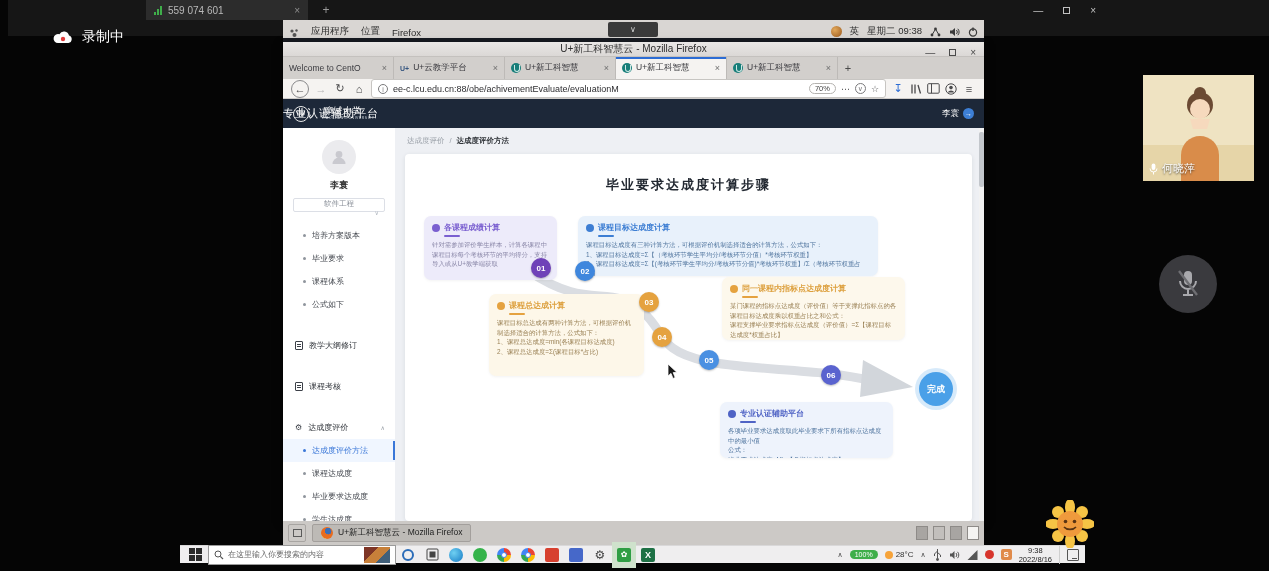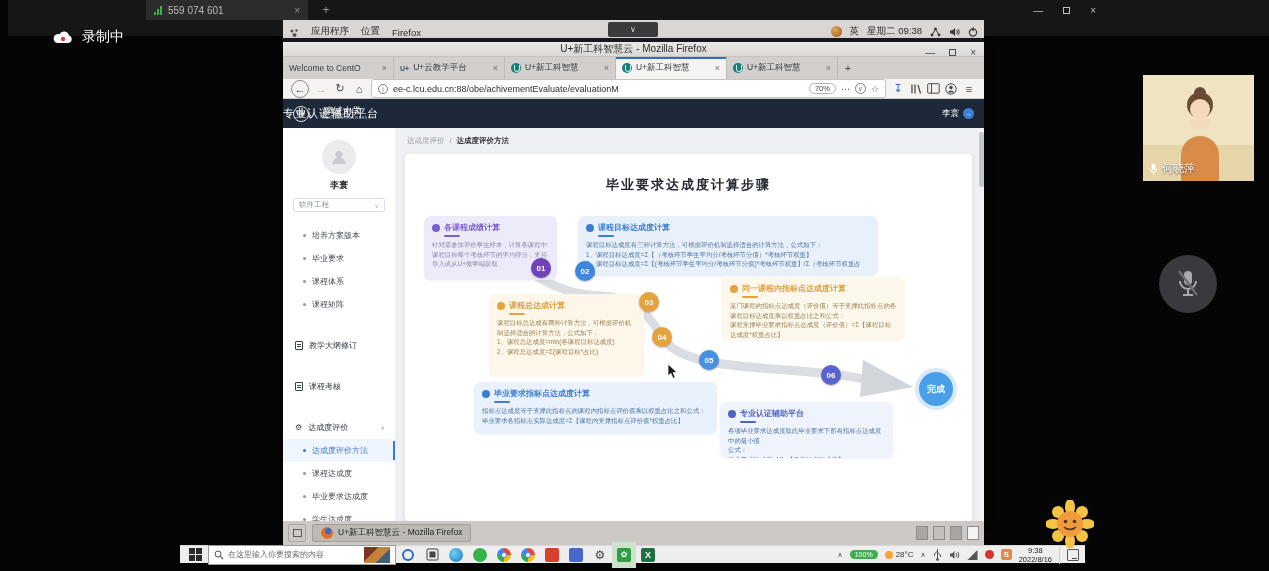--- a/index.html
+++ b/index.html
@@ -63,21 +63,21 @@
   .uni-cn { font-size:9.5px; font-style:italic; font-family:"Liberation Serif","DejaVu Serif",serif; }
   .uni-en { font-size:3.5px; letter-spacing:.5px; color:#cfd5dd; margin-top:1px; }
   .site-title { position:absolute; left:0; right:0; text-align:left; font-size:11px; letter-spacing:1px; }
   .hdr-user { margin-left:auto; display:flex; align-items:center; gap:4px; font-size:8.5px; z-index:1; }
   .logout { width:11px; height:11px; border-radius:50%; background:#3d7fd6; color:#fff; font-size:7px; text-align:center; line-height:11px; }
 
   .site-body { flex:1; display:flex; position:relative; overflow:hidden; }
   .page-sidebar { width:112px; background:#fff; flex:none; padding-top:12px; }
   .avatar { width:34px; height:34px; border-radius:50%; background:#ebebee; margin:0 auto; display:flex; align-items:center; justify-content:center; }
   .profile-name { text-align:center; font-size:9px; font-weight:bold; color:#333; margin-top:5px; }
-  .major-select { width:92px; height:14px; margin:6px auto 0; border:1px solid #dcdfe6; border-radius:2px; display:flex; align-items:center; padding:0 5px; font-size:7.5px; color:#8a9099; }
+  .major-select { width:92px; height:14px; margin:6px auto 0; border:1px solid #dcdfe6; border-radius:2px; display:flex; align-items:center; padding:0 5px; font-size:7.5px; color:#8a9099;flex-direction:column; }
   .major-select .chev { margin-left:auto; color:#b0b6bf; font-size:6px; }
   .sb-menu { margin-top:12px; }
   .sb-row { display:flex; align-items:center; gap:6px; height:23px; padding-left:20px; font-size:8px; color:#474b52; position:relative; }
   .sb-row.lvl1 { padding-left:12px; color:#30343a;margin-top:14px; }
   .sb-dot { width:3px; height:3px; background:#8f959d; border-radius:50%; flex:none; }
   .sb-row.active { color:#3a77d8; background:#f0f6ff; }
   .sb-row.active::after { content:""; position:absolute; right:0; top:2px; bottom:2px; width:2px; background:#3a77d8; }
   .sb-row.active .sb-dot { background:#3a77d8; }
   .sb-row .chev-up { margin-left:auto; margin-right:10px; color:#9aa0a8; font-size:6px; }
   .mini-doc { width:8px; height:9px; border:1px solid #3c4048; border-radius:1px; position:relative; flex:none; }
@@ -331,21 +331,21 @@
               <div class="sb-row">
                   <span class="sb-dot"></span>
                   <span>毕业要求</span>
                 </div>
               <div class="sb-row">
                   <span class="sb-dot"></span>
                   <span>课程体系</span>
                 </div>
               <div class="sb-row">
                   <span class="sb-dot"></span>
-                  <span>课程矩阵</span>
+                  <span>公式如下</span>
                 </div>
               <div class="gap-sm"></div>
               <div class="sb-row lvl1">
                   <span class="mini-doc"></span>
                   <span>教学大纲修订</span>
                 </div>
               <div class="gap-sm"></div>
               <div class="sb-row lvl1">
                   <span class="mini-doc"></span>
                   <span>课程考核</span>
@@ -420,29 +420,20 @@
               </div>
               <div class="blk blk04">
                 <div class="blk-h">
                     <span class="ic"></span>
                     <span>同一课程内指标点达成度计算</span>
                   </div>
                 <div class="blk-u"></div>
                 <div class="blk-b">某门课程的指标点达成度（评价值）等于支撑此指标点的各课程目标达成度乘以权重占比之和公式：
 课程支撑毕业要求指标点达成度（评价值）=Σ【课程目标达成度*权重占比】</div>
               </div>
-              <div class="blk blk05">
-                <div class="blk-h">
-                    <span class="ic"></span>
-                    <span>毕业要求指标点达成度计算</span>
-                  </div>
-                <div class="blk-u"></div>
-                <div class="blk-b">指标点达成度等于支撑此指标点的课程内指标点评价值乘以权重占比之和公式：
-毕业要求各指标点实际达成度=Σ【课程内支撑指标点评价值*权重占比】</div>
-              </div>
               <div class="blk blk06">
                 <div class="blk-h">
                     <span class="ic"></span>
                     <span>专业认证辅助平台</span>
                   </div>
                 <div class="blk-u"></div>
                 <div class="blk-b">各项毕业要求达成度取此毕业要求下所有指标点达成度中的最小值
 公式：
 毕业要求达成度=Min【各指标点达成度】</div>
               </div>

